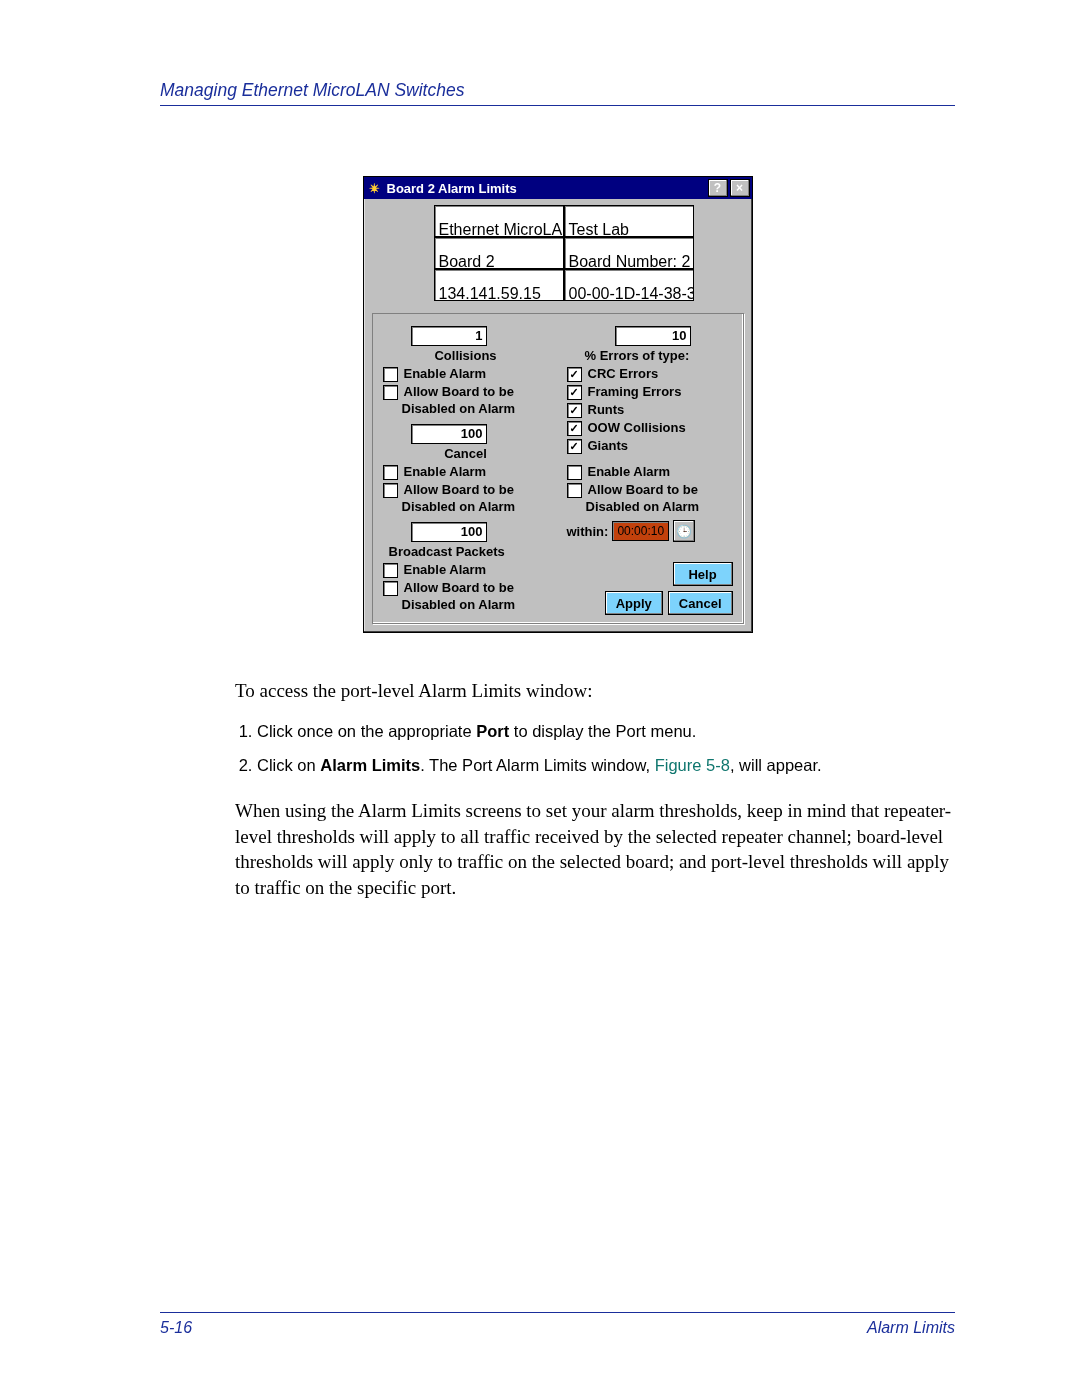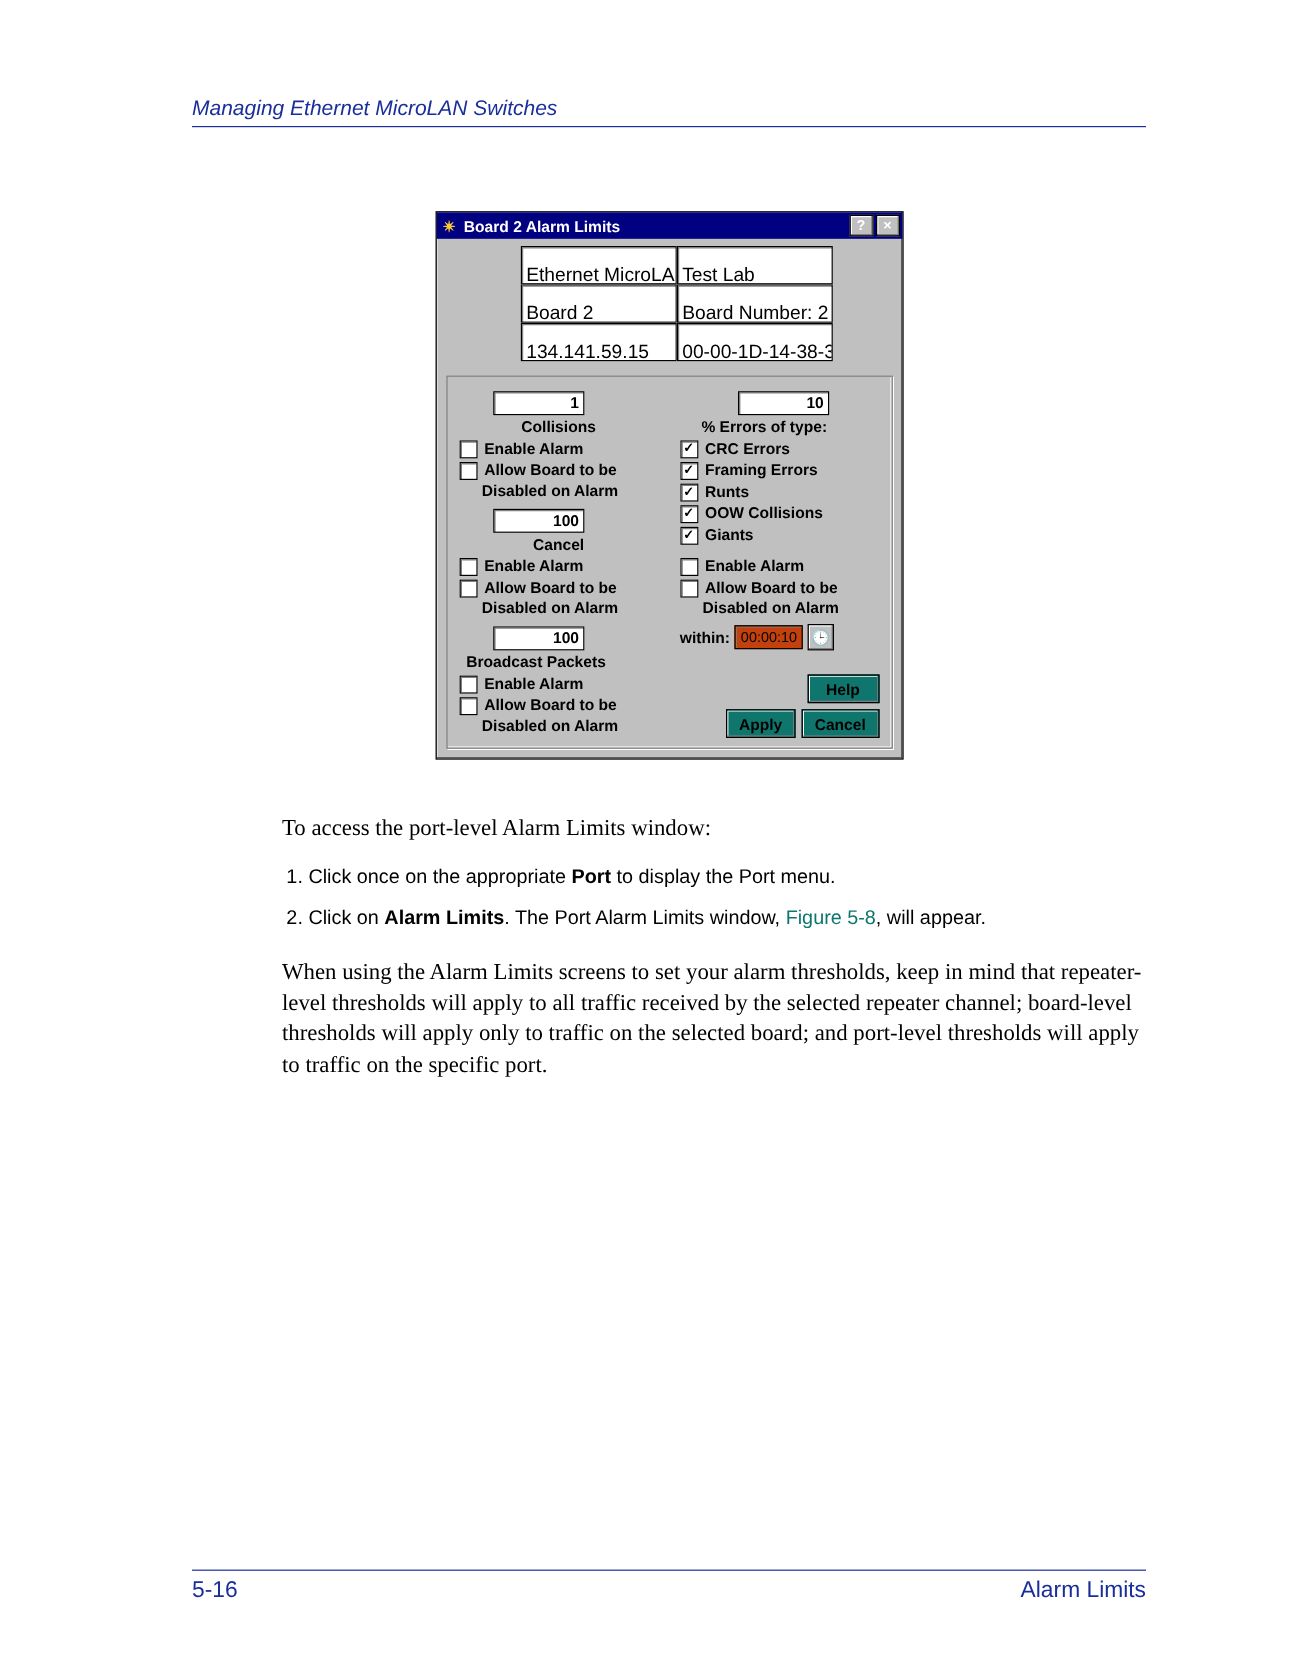--- a/index.html
+++ b/index.html
@@ -141,21 +141,21 @@
     font-size: 12px;
   }
   .clock {
     width: 20px; height: 20px;
     border: 1px solid #000;
     box-shadow: inset -1px -1px 0 #808080, inset 1px 1px 0 #fff;
     background: #c0c0c0;
     display: inline-flex; align-items: center; justify-content: center;
   }
   .btn {
-    background: #0f766e;
+    background: #7dd3fc;
     border: 1px solid #000;
     box-shadow: inset -1px -1px 0 #808080, inset 1px 1px 0 #fff;
     font-weight: bold;
     height: 24px;
     padding: 0 10px;
     font-family: inherit;
     font-size: 13px;
   }
   .btn-row {
     display: flex; justify-content: flex-end; gap: 5px;
@@ -181,22 +181,23 @@
   }
   ol.steps li { margin-bottom: 12px; }
   .link { color: #0f766e; }
   .footer {
     position: absolute;
     left: 160px; right: 125px; bottom: 60px;
     border-top: 1.5px solid #1a2e9b;
     display: flex; justify-content: space-between;
     padding-top: 6px;
     color: #1a2e9b;
+    font-style: italic;
     font-family: Arial, Helvetica, sans-serif;
-    font-size: 19px;
+    font-size: 16px;
   }
 </style>
 </head>
 <body>
 
 <div class="page">
   <div class="running-head">Managing Ethernet MicroLAN Switches</div>
 
   <div class="figure-block">
 

